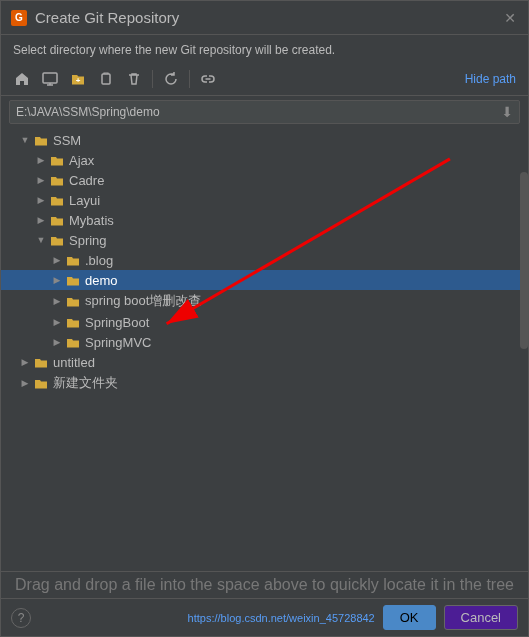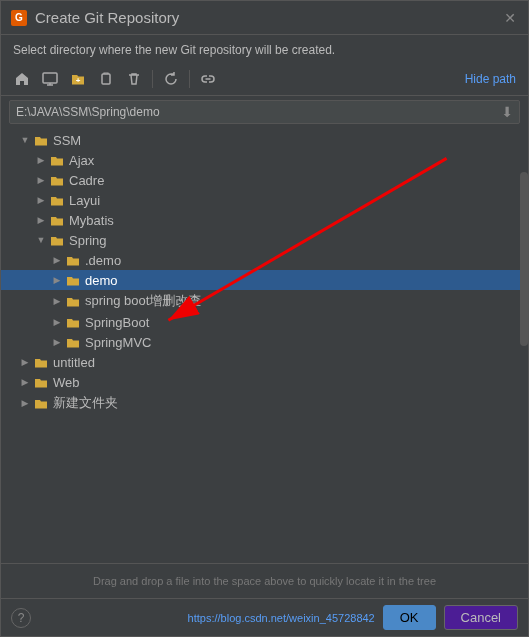--- a/index.html
+++ b/index.html
@@ -138,22 +138,22 @@
     }
     .folder-icon svg { width: 16px; height: 16px; }
     .item-label {
       color: #bbbbbb;
       font-size: 13px;
     }
     .indent-1 { padding-left: 16px; }
     .indent-2 { padding-left: 32px; }
     .indent-3 { padding-left: 48px; }
     .bottom-hint {
-      padding: 11px 8px;
-      font-size: 11px;
+      padding: 4px 8px;
+      font-size: 16px;
       color: #777;
       border-top: 1px solid #555;
       text-align: center;
     }
     .button-bar {
       display: flex;
       align-items: center;
       padding: 6px 10px;
       border-top: 1px solid #555;
       background: #3c3f41;
@@ -321,21 +321,21 @@
       <span class="item-label">Spring</span>
     </div>
 
     <div class="tree-item indent-3">
       <span class="tree-chevron collapsed"></span>
       <span class="folder-icon">
         <svg viewBox="0 0 16 16" fill="none">
             <path d="M2 5h5l1 1.5H14v7H2z" fill="#d4a93c"></path>
           </svg>
       </span>
-      <span class="item-label">.demo</span>
+      <span class="item-label">.blog</span>
     </div>
 
     <div class="tree-item indent-3 selected">
       <span class="tree-chevron collapsed"></span>
       <span class="folder-icon">
         <svg viewBox="0 0 16 16" fill="none">
             <path d="M2 5h5l1 1.5H14v7H2z" fill="#d4a93c"></path>
           </svg>
       </span>
       <span class="item-label">demo</span>
@@ -375,29 +375,20 @@
     <div class="tree-item indent-1">
       <span class="tree-chevron collapsed"></span>
       <span class="folder-icon">
         <svg viewBox="0 0 16 16" fill="none">
             <path d="M2 5h5l1 1.5H14v7H2z" fill="#d4a93c"></path>
           </svg>
       </span>
       <span class="item-label">untitled</span>
     </div>
 
-    <div class="tree-item indent-1">
-      <span class="tree-chevron collapsed"></span>
-      <span class="folder-icon">
-        <svg viewBox="0 0 16 16" fill="none">
-            <path d="M2 5h5l1 1.5H14v7H2z" fill="#d4a93c"></path>
-          </svg>
-      </span>
-      <span class="item-label">Web</span>
-    </div>
 
     <div class="tree-item indent-1">
       <span class="tree-chevron collapsed"></span>
       <span class="folder-icon">
         <svg viewBox="0 0 16 16" fill="none">
             <path d="M2 5h5l1 1.5H14v7H2z" fill="#d4a93c"></path>
           </svg>
       </span>
       <span class="item-label">新建文件夹</span>
     </div>

